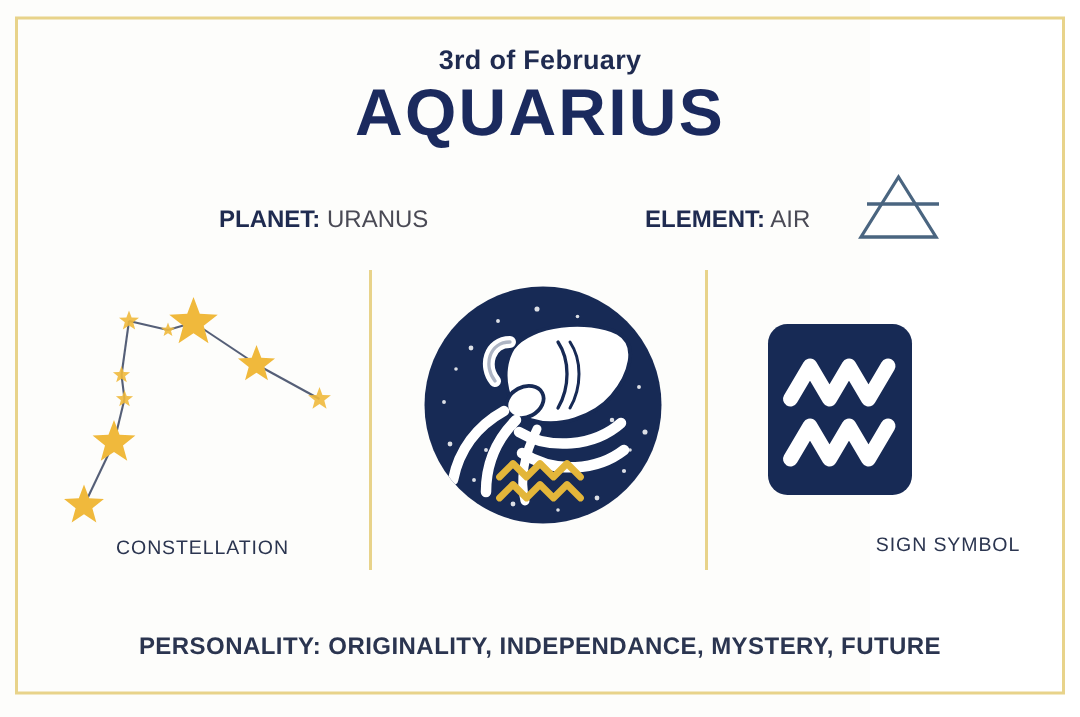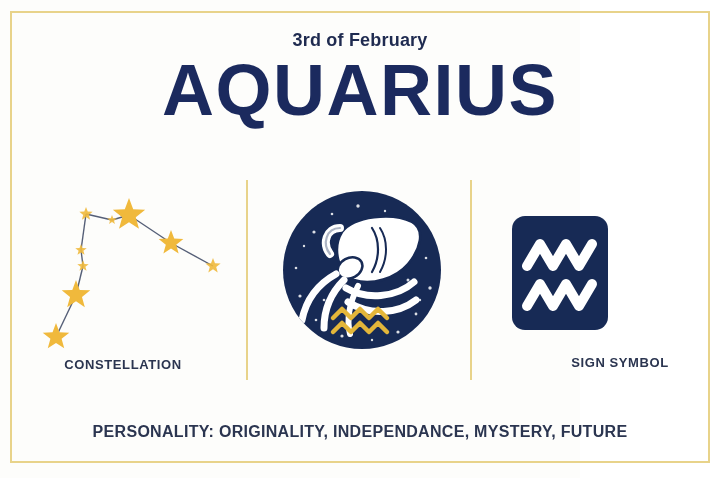--- a/index.html
+++ b/index.html
@@ -40,21 +40,21 @@
     text-align: center;
   }
   #date-line {
     font-size: 18px;
     font-weight: bold;
     color: #1f2b50;
     letter-spacing: 0.2px;
   }
   #sign-name {
     margin-top: 3px;
-    font-size: 72px;
+    font-size: 44px;
     font-weight: bold;
     color: #1b2a5e;
     letter-spacing: 1.5px;
     line-height: 1;
   }
 
   
   #attr-row {
     position: absolute;
     top: 138px;
@@ -93,25 +93,26 @@
     height: 200px;
     background: #e8d38a;
   }
   #divider-left { left: 246px; }
   #divider-right { left: 470px; }
 
   
   .panel-label {
     position: absolute;
     font-size: 13px;
-    font-weight: bold;
+    font-weight: normal;
     color: #2b3550;
     letter-spacing: 0.6px;
     text-align: center;
     white-space: nowrap;
+    margin-left: 12px;
   }
   #constellation-label { left: 0; width: 246px; top: 357px; }
   #symbol-label { left: 495px; width: 250px; top: 355px; }
 
   #constellation-art {
     position: absolute;
     left: 20px;
     top: 190px;
   }
   #emblem-art {
@@ -143,20 +144,39 @@
 
 <div id="card">
 
   <div id="frame"></div>
 
   <div id="header">
     <div id="date-line">3rd of February</div>
     <div id="sign-name">AQUARIUS</div>
   </div>
 
+  <div id="attr-row">
+
+    <div class="attr" id="attr-planet">
+      <span class="key">PLANET:</span>
+      <span class="val">URANUS</span>
+    </div>
+
+    <div class="attr" id="attr-element">
+      <span class="key">ELEMENT:</span>
+      <span class="val">AIR</span>
+    </div>
+
+    <div id="air-symbol">
+      <svg width="62" height="56" viewBox="0 0 62 56">
+        <polygon points="31,8 56,48 6,48" fill="none" stroke="#4a6580" stroke-width="2.2"></polygon>
+        <line x1="10" y1="26" x2="58" y2="26" stroke="#4a6580" stroke-width="2.2"></line>
+      </svg>
+    </div>
+  </div>
 
   <div class="divider" id="divider-left"></div>
   <div class="divider" id="divider-right"></div>
 
   <div id="constellation-art">
     <svg id="constellation-svg" width="215" height="165" viewBox="0 0 215 165">
         <line x1="66" y1="24" x2="61" y2="60" stroke="#555f77" stroke-width="1.4"></line>
         <line x1="61" y1="60" x2="63" y2="76" stroke="#555f77" stroke-width="1.4"></line>
         <line x1="63" y1="76" x2="56" y2="105" stroke="#555f77" stroke-width="1.4"></line>
         <line x1="56" y1="105" x2="36" y2="147" stroke="#555f77" stroke-width="1.4"></line>

